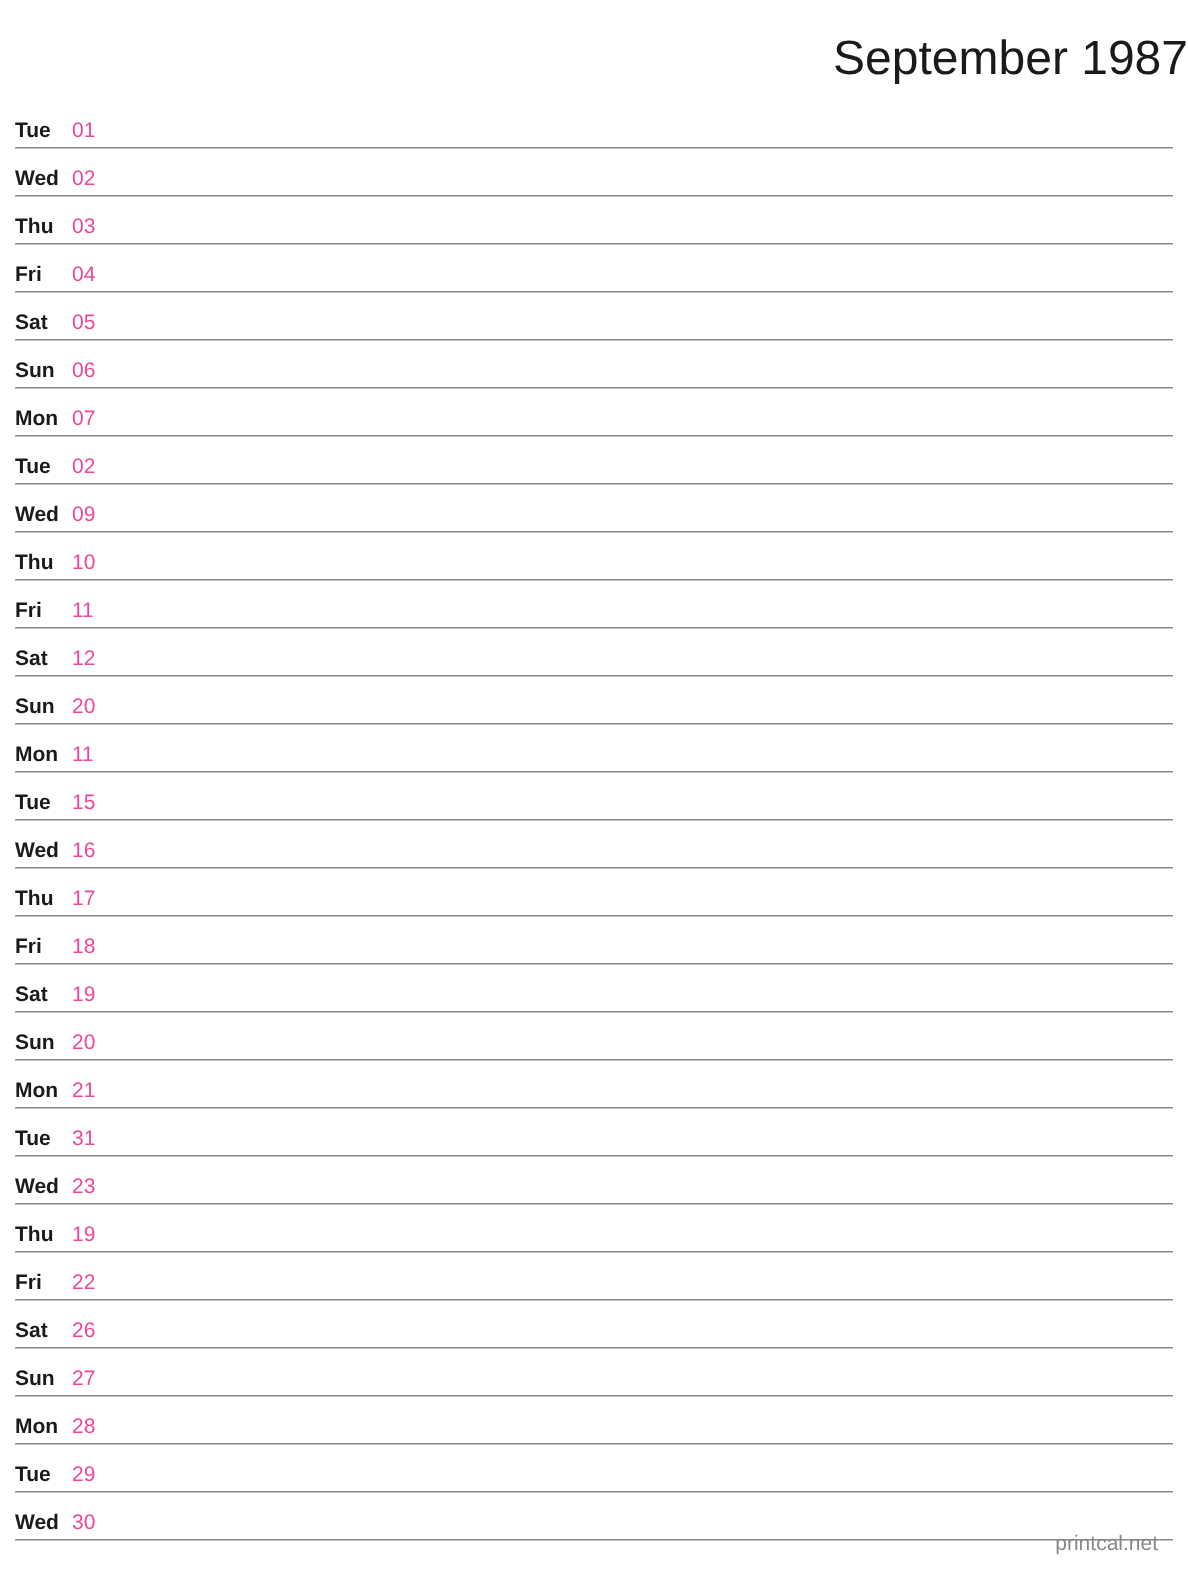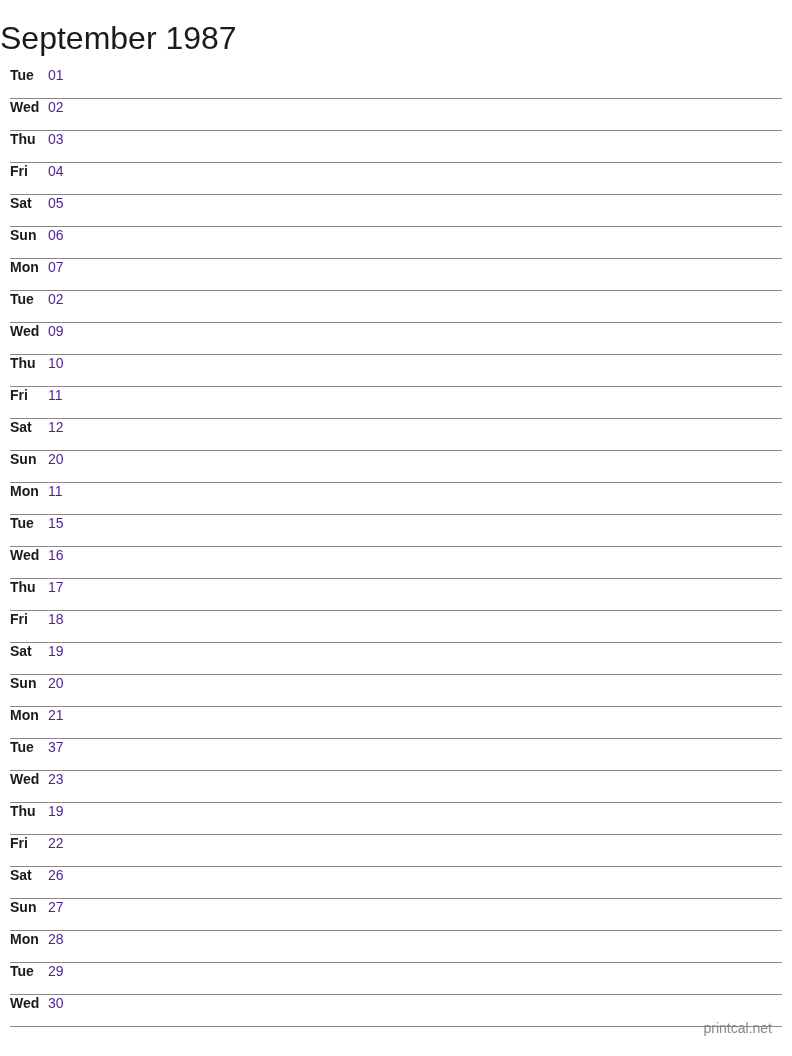--- a/index.html
+++ b/index.html
@@ -8,49 +8,49 @@
       box-sizing: border-box;
     }
     body {
       width: 792px;
       min-height: 1056px;
       background: #ffffff;
       font-family: Arial, sans-serif;
       position: relative;
     }
     .page-title {
-      text-align: left;
+      text-align: right;
       font-size: 32px;
       font-weight: normal;
       padding: 20px 0 10px 0;
       color: #1a1a1a;
     }
     .calendar-grid {
       width: 100%;
       padding: 0 10px;
     }
     .calendar-row {
       display: flex;
-      align-items: flex-start;
+      align-items: flex-end;
       padding-bottom: 4px;
       border-bottom: 1px solid #888;
       margin-bottom: 0;
       height: 32px;
     }
     .day-name {
       width: 38px;
       font-size: 14px;
       font-weight: bold;
       color: #1a1a1a;
       flex-shrink: 0;
     }
     .day-number {
       width: 30px;
       font-size: 14px;
-      color: #4c1d95;
+      color: #ec4899;
       flex-shrink: 0;
     }
     .day-line {
       flex: 1;
       height: 1px;
     }
     .footer {
       position: absolute;
       bottom: 20px;
       right: 20px;
@@ -164,21 +164,21 @@
       <span class="day-number">20</span>
       <span class="day-line"></span>
     </div>
     <div class="calendar-row">
       <span class="day-name">Mon</span>
       <span class="day-number">21</span>
       <span class="day-line"></span>
     </div>
     <div class="calendar-row">
       <span class="day-name">Tue</span>
-      <span class="day-number">37</span>
+      <span class="day-number">31</span>
       <span class="day-line"></span>
     </div>
     <div class="calendar-row">
       <span class="day-name">Wed</span>
       <span class="day-number">23</span>
       <span class="day-line"></span>
     </div>
     <div class="calendar-row">
       <span class="day-name">Thu</span>
       <span class="day-number">19</span>

